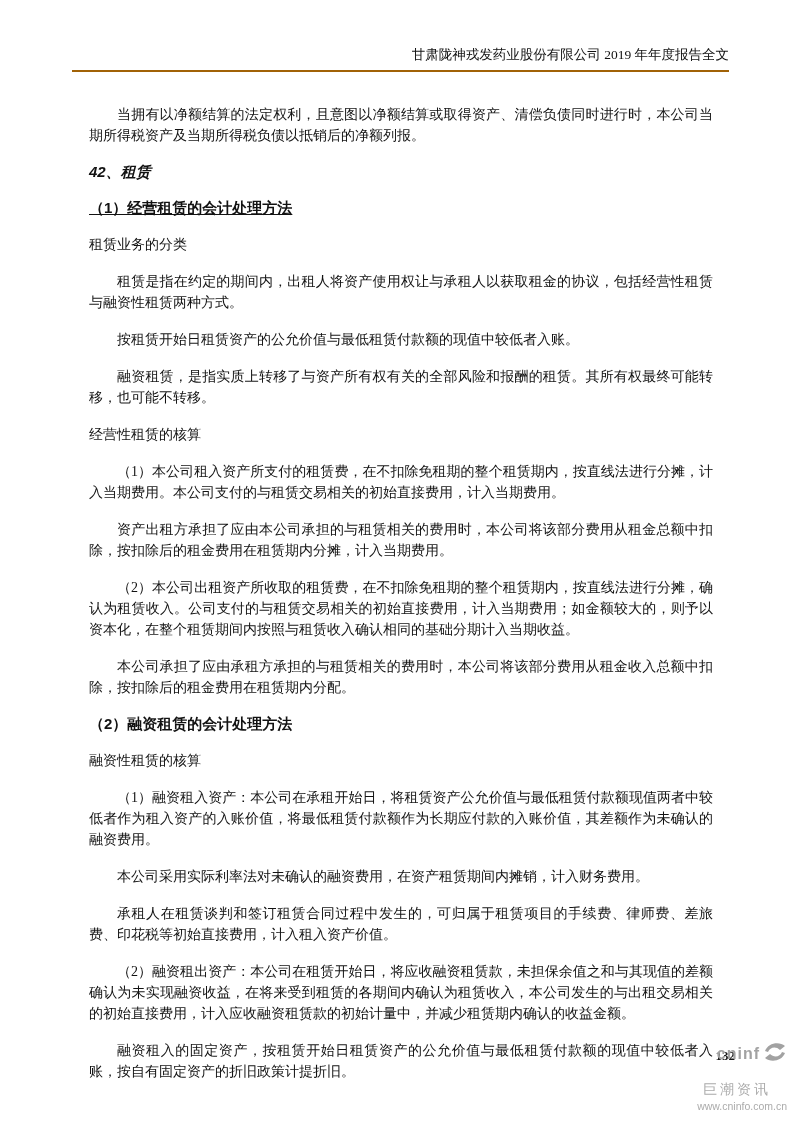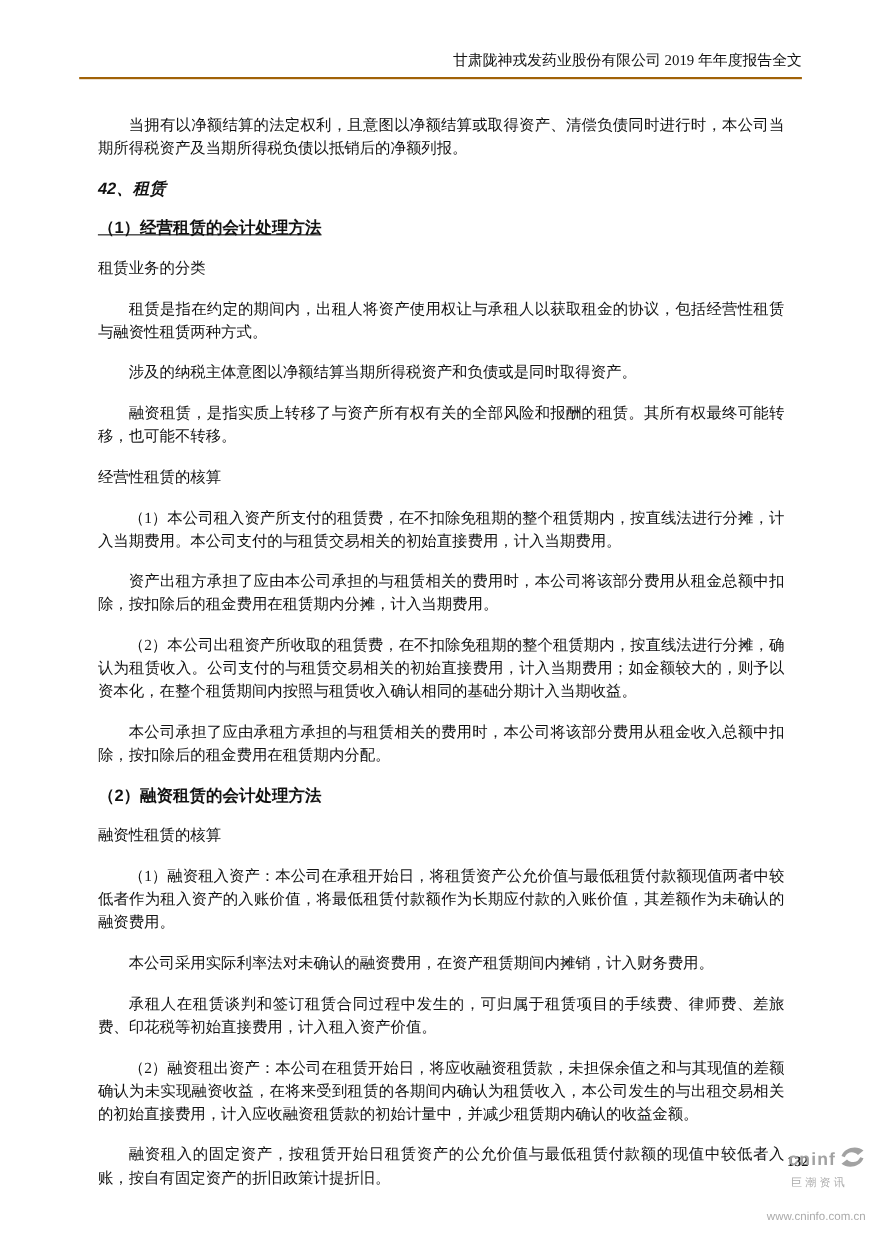--- a/index.html
+++ b/index.html
@@ -65,47 +65,47 @@
   }
   .wm-brand {
     font-family:"Liberation Sans","DejaVu Sans",sans-serif;
     font-weight:bold;
     font-size:16px;
     letter-spacing:1px;
     color:#a2a2a2;
   }
   .wm-logo { display:inline-block; }
   .wm-cn {
-    font-size:10px;
+    font-size:14px;
     letter-spacing:3px;
     color:#ababab;
-    margin-top:1px;
+    margin-top:15px;
     margin-right:16px;
   }
   .wm-url {
     font-family:"Liberation Sans","DejaVu Sans",sans-serif;
     font-size:10.5px;
     color:#ababab;
-    margin-top:18px;
+    margin-top:1px;
   }
 </style>
 </head>
 <body>
 
 <div class="page-header">
   <div class="title">甘肃陇神戎发药业股份有限公司 2019 年年度报告全文</div>
 </div>
 
 <div class="content">
   <p class="indent">当拥有以净额结算的法定权利，且意图以净额结算或取得资产、清偿负债同时进行时，本公司当期所得税资产及当期所得税负债以抵销后的净额列报。</p>
   <p class="h1">42、租赁</p>
   <p class="h2 h2a">（1）经营租赁的会计处理方法</p>
   <p class="plain">租赁业务的分类</p>
   <p class="indent">租赁是指在约定的期间内，出租人将资产使用权让与承租人以获取租金的协议，包括经营性租赁与融资性租赁两种方式。</p>
-  <p class="indent">涉及的纳税主体意图以净额结算当期所得税资产和负债或是同时取得资产。</p>
+  <p class="indent">按租赁开始日租赁资产的公允价值与最低租赁付款额的现值中较低者入账。</p>
   <p class="indent">融资租赁，是指实质上转移了与资产所有权有关的全部风险和报酬的租赁。其所有权最终可能转移，也可能不转移。</p>
   <p class="plain">经营性租赁的核算</p>
   <p class="indent">（1）本公司租入资产所支付的租赁费，在不扣除免租期的整个租赁期内，按直线法进行分摊，计入当期费用。本公司支付的与租赁交易相关的初始直接费用，计入当期费用。</p>
   <p class="indent">资产出租方承担了应由本公司承担的与租赁相关的费用时，本公司将该部分费用从租金总额中扣除，按扣除后的租金费用在租赁期内分摊，计入当期费用。</p>
   <p class="indent">（2）本公司出租资产所收取的租赁费，在不扣除免租期的整个租赁期内，按直线法进行分摊，确认为租赁收入。公司支付的与租赁交易相关的初始直接费用，计入当期费用；如金额较大的，则予以资本化，在整个租赁期间内按照与租赁收入确认相同的基础分期计入当期收益。</p>
   <p class="indent">本公司承担了应由承租方承担的与租赁相关的费用时，本公司将该部分费用从租金收入总额中扣除，按扣除后的租金费用在租赁期内分配。</p>
   <p class="h2 h2b">（2）融资租赁的会计处理方法</p>
   <p class="plain">融资性租赁的核算</p>
   <p class="indent">（1）融资租入资产：本公司在承租开始日，将租赁资产公允价值与最低租赁付款额现值两者中较低者作为租入资产的入账价值，将最低租赁付款额作为长期应付款的入账价值，其差额作为未确认的融资费用。</p>
   <p class="indent">本公司采用实际利率法对未确认的融资费用，在资产租赁期间内摊销，计入财务费用。</p>

